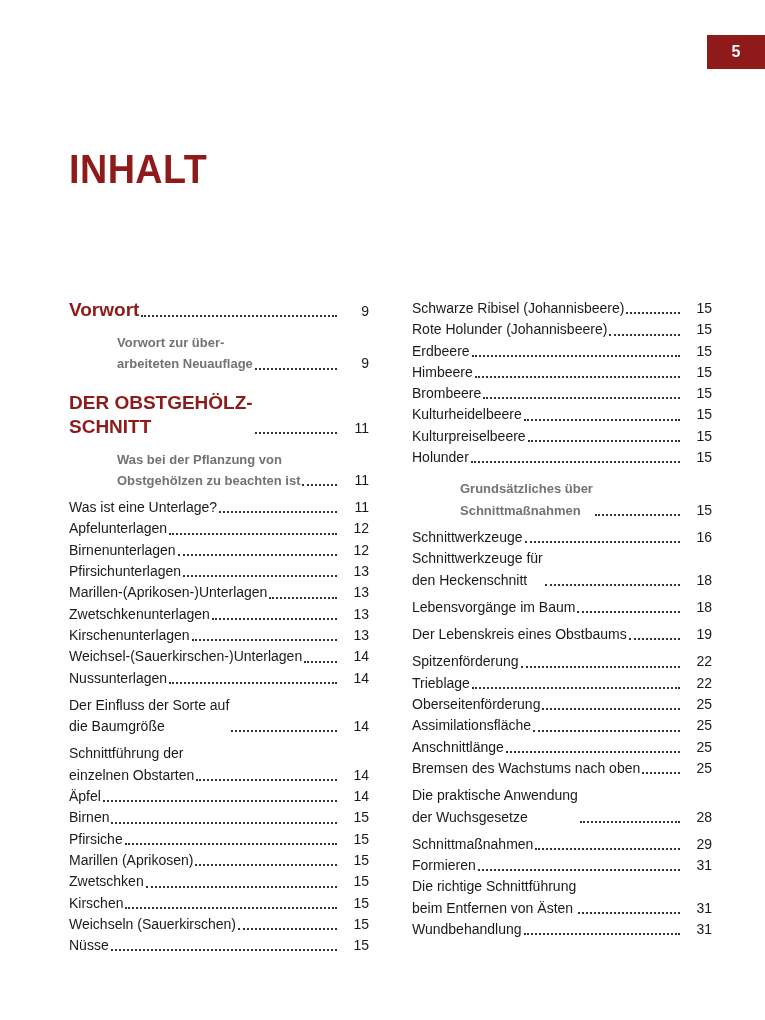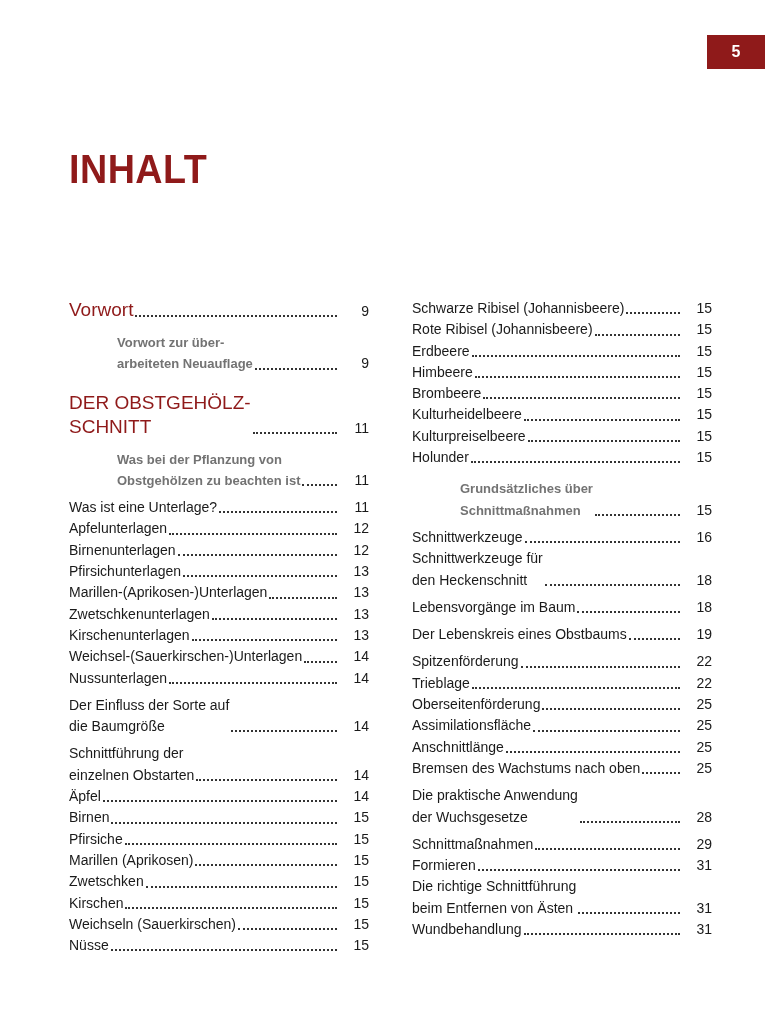--- a/index.html
+++ b/index.html
@@ -27,21 +27,21 @@
   }
   .entry .lbl { flex: 0 0 auto; max-width: 270px; white-space: pre-line; }
   .entry .dots {
     flex: 1 1 auto; overflow: hidden; white-space: nowrap; margin: 0 6px 5px 2px;
     border-bottom: 2px dotted #333; height: 1px;
   }
   .entry .pg { flex: 0 0 26px; text-align: right; }
 
   .entry.bold .lbl { font-weight: normal; }
   .entry.sub-red .lbl { font-weight: bold; color: #737373; font-size: 13px; margin-left: 48px; }
-  .entry.big-red .lbl { font-weight: normal; color: #8f1a1a; font-size: 19px; line-height: 24px; }
+  .entry.big-red .lbl { font-weight: bold; color: #8f1a1a; font-size: 19px; line-height: 24px; }
   .entry.big-red .pg { line-height: 21px; }
 
   .gap-s { height: 6px; }
   .gap-m { height: 10px; }
   .gap-l { height: 16px; }
 </style>
 </head>
 <body>
 
 <div class="page-num">5</div>
@@ -176,21 +176,21 @@
     </div>
 </div>
 
 <div class="col right">
   <div class="entry">
       <span class="lbl">Schwarze Ribisel (Johannisbeere)</span>
       <span class="dots"></span>
       <span class="pg">15</span>
     </div>
   <div class="entry">
-      <span class="lbl">Rote Ribisel (Johannisbeere)</span>
+      <span class="lbl">Rote Holunder (Johannisbeere)</span>
       <span class="dots"></span>
       <span class="pg">15</span>
     </div>
   <div class="entry">
       <span class="lbl">Erdbeere</span>
       <span class="dots"></span>
       <span class="pg">15</span>
     </div>
   <div class="entry">
       <span class="lbl">Himbeere</span>

